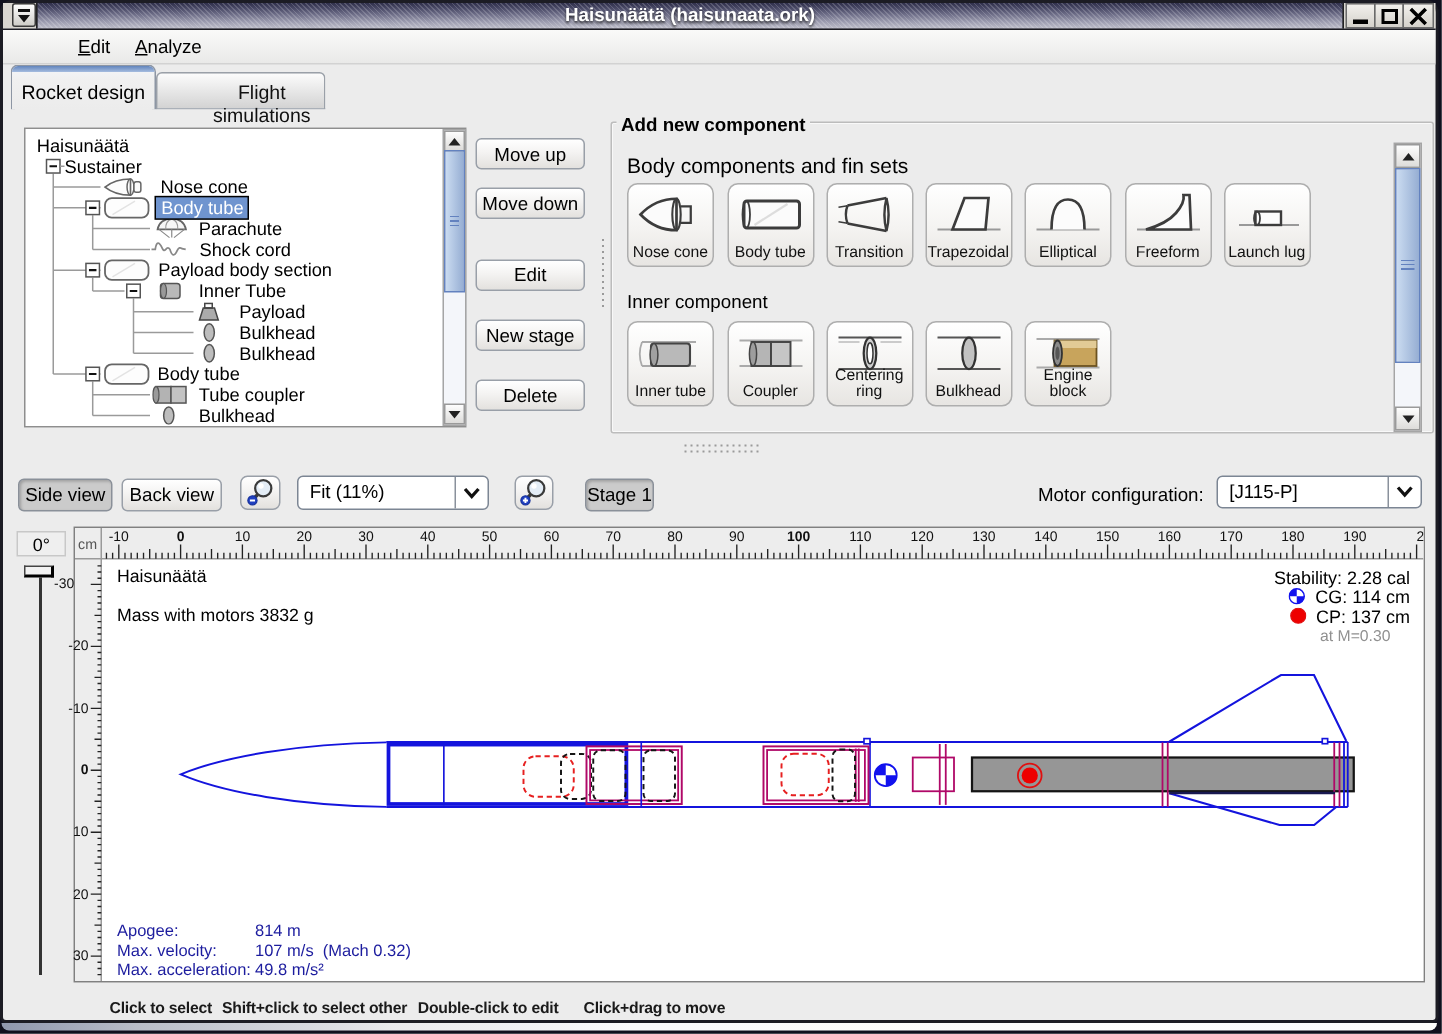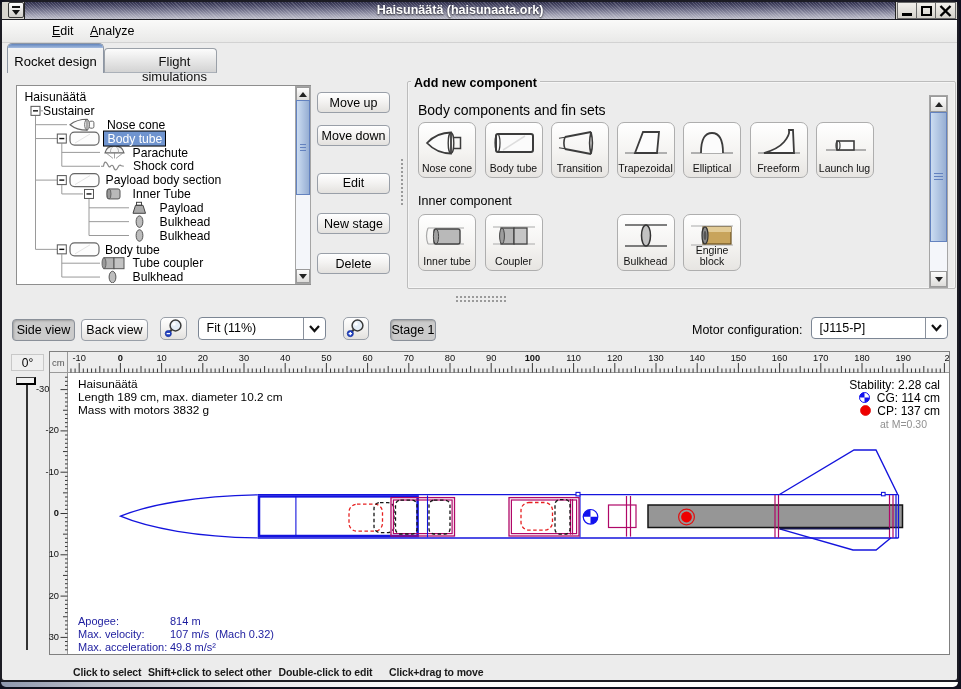--- a/index.html
+++ b/index.html
@@ -208,20 +208,31 @@
     </div>
 <div class="abs cbtn" style="left:484.5px;top:214px;width:58px;height:57px;">
       <svg width="48" height="34" style="position:absolute;left:5px;top:3px;">
         <line x1="2" y1="9" x2="44" y2="9" stroke="#aaa" stroke-width="1.2"></line>
         <line x1="2" y1="26" x2="44" y2="26" stroke="#aaa" stroke-width="1.2"></line>
         <rect x="10" y="10" width="13" height="16" fill="#b5b5b5" stroke="#444" stroke-width="1.3"></rect>
         <rect x="23" y="10" width="13" height="16" fill="#c6c6c6" stroke="#444" stroke-width="1.3"></rect>
         <ellipse cx="11" cy="18" rx="2.4" ry="8" fill="#9d9d9d" stroke="#444" stroke-width="1"></ellipse>
       </svg>
       <div class="lbl">Coupler</div>
+    </div>
+<div class="abs cbtn" style="left:550.5px;top:214px;width:58px;height:57px;">
+      <svg width="48" height="34" style="position:absolute;left:5px;top:3px;">
+        <line x1="2" y1="7" x2="44" y2="7" stroke="#555" stroke-width="1.3"></line>
+        <line x1="2" y1="28" x2="44" y2="28" stroke="#555" stroke-width="1.3"></line>
+        <line x1="2" y1="10" x2="16" y2="10" stroke="#bbb" stroke-width="1"></line>
+        <line x1="30" y1="10" x2="44" y2="10" stroke="#bbb" stroke-width="1"></line>
+        <ellipse cx="23" cy="17.5" rx="4.2" ry="10.5" fill="#cfcfcf" stroke="#333" stroke-width="1.5"></ellipse>
+        <ellipse cx="23" cy="17.5" rx="2" ry="7" fill="#fff" stroke="#333" stroke-width="1"></ellipse>
+      </svg>
+      <div class="lbl">Centering<br>ring</div>
     </div>
 <div class="abs cbtn" style="left:616.5px;top:214px;width:58px;height:57px;">
       <svg width="48" height="34" style="position:absolute;left:5px;top:3px;">
         <line x1="2" y1="7" x2="44" y2="7" stroke="#555" stroke-width="1.3"></line>
         <line x1="2" y1="28" x2="44" y2="28" stroke="#555" stroke-width="1.3"></line>
         <ellipse cx="23" cy="17.5" rx="4.5" ry="10.5" fill="#c2c2c2" stroke="#333" stroke-width="1.5"></ellipse>
       </svg>
       <div class="lbl">Bulkhead</div>
     </div>
 <div class="abs cbtn" style="left:683px;top:214px;width:58px;height:57px;">
@@ -361,21 +372,20 @@
       <line x1="729.5" y1="176.6" x2="840" y2="176.6" stroke="#181850" stroke-width="1.7"></line>
     </svg>
 <div class="abs" style="left:36px;width:23px;top:384.1px;text-align:left;font-size:9.3px;color:#111;">-30</div>
 <div class="abs" style="left:36px;width:23px;top:425.4px;text-align:right;font-size:9.3px;color:#111;">-20</div>
 <div class="abs" style="left:36px;width:23px;top:466.7px;text-align:right;font-size:9.3px;color:#111;">-10</div>
 <div class="abs" style="left:36px;width:23px;top:508.0px;text-align:right;font-size:9.3px;font-weight:bold;color:#111;">0</div>
 <div class="abs" style="left:36px;width:23px;top:549.3px;text-align:right;font-size:9.3px;color:#111;">10</div>
 <div class="abs" style="left:36px;width:23px;top:590.6px;text-align:right;font-size:9.3px;color:#111;">20</div>
 <div class="abs" style="left:36px;width:23px;top:631.9px;text-align:right;font-size:9.3px;color:#111;">30</div>
 <div class="abs" style="left:78px;top:377.5px;font-size:11.8px;height:13px;line-height:13px;color:#000;white-space:nowrap;">Haisunäätä</div>
-<div class="abs" style="left:78px;top:390.5px;font-size:11.8px;height:13px;line-height:13px;color:#000;white-space:nowrap;">Length 189 cm, max. diameter 10.2 cm</div>
 <div class="abs" style="left:78px;top:403.5px;font-size:11.8px;height:13px;line-height:13px;color:#000;white-space:nowrap;">Mass with motors 3832 g</div>
 <div class="abs" style="right:21px;top:379px;font-size:12px;height:13px;line-height:13px;color:#000;white-space:nowrap;">Stability: 2.28 cal</div>
 <div class="abs" style="right:21px;top:392px;font-size:12px;height:13px;line-height:13px;color:#000;white-space:nowrap;"><svg width="11" height="11" style="vertical-align:-1px;">
         <circle cx="5.5" cy="5.5" r="5" fill="#fff" stroke="#1212ee" stroke-width="1"></circle>
         <path d="M5.5,5.5 L5.5,0.5 A5,5 0 0 0 0.5,5.5 Z M5.5,5.5 L10.5,5.5 A5,5 0 0 1 5.5,10.5 Z" fill="#1212ee"></path>
       </svg>&nbsp; CG: 114 cm</div>
 <div class="abs" style="right:21px;top:405px;font-size:12px;height:13px;line-height:13px;color:#000;white-space:nowrap;"><svg width="11" height="11" style="vertical-align:-1px;">
         <circle cx="5.5" cy="5.5" r="5" fill="#ee0000" stroke="#e01010" stroke-width="0.8"></circle>
       </svg>&nbsp; CP: 137 cm</div>
 <div class="abs" style="right:34px;top:418px;font-size:10.5px;height:13px;line-height:13px;color:#909090;white-space:nowrap;">at M=0.30</div>

